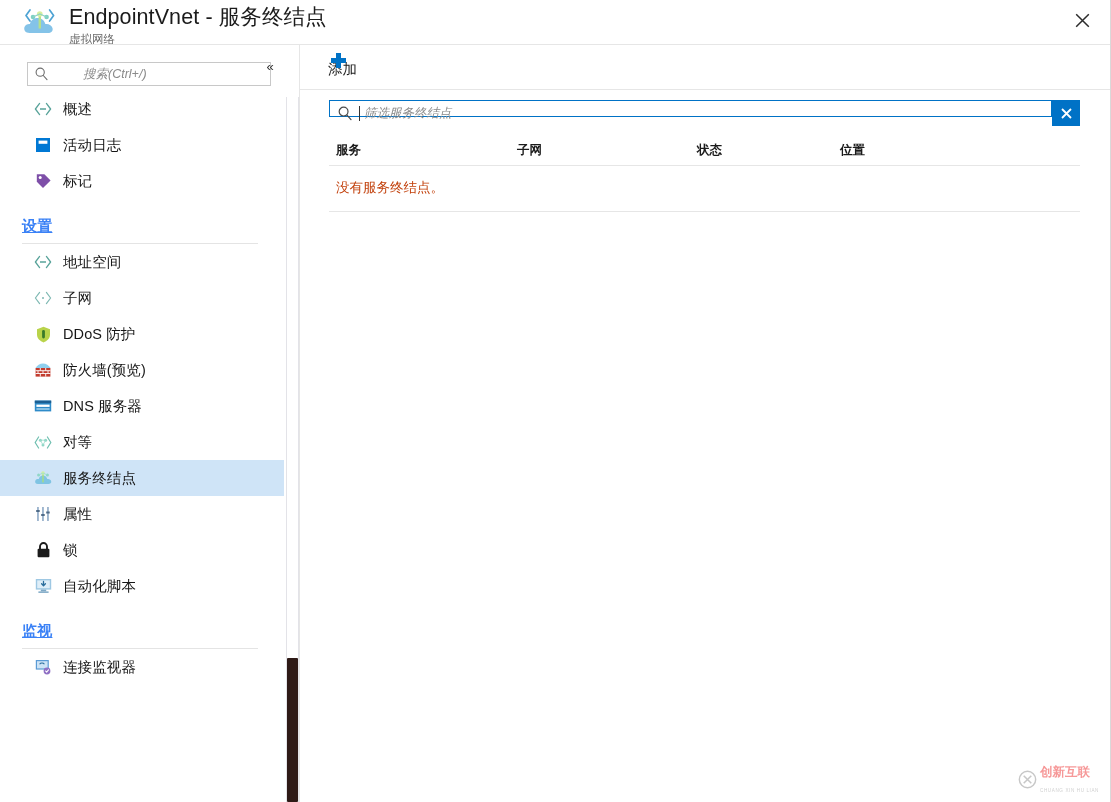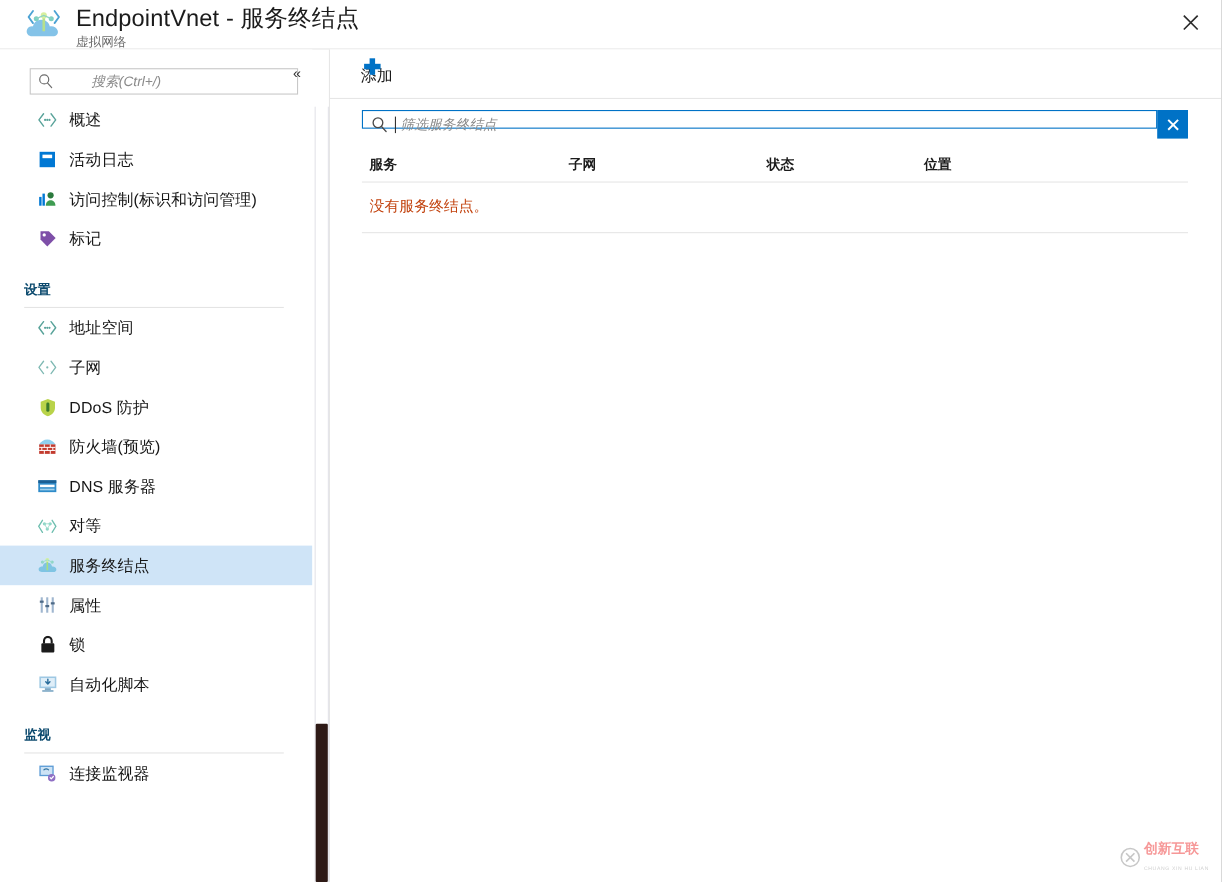--- a/index.html
+++ b/index.html
@@ -144,25 +144,26 @@
   }
 
   .menu-group {
     height: 44px;
     padding-left: 22px;
     display: flex;
     align-items: flex-end;
     position: relative;
   }
   .menu-group .mg-label {
-    font-size: 12px;
+    font-size: 15px;
     font-weight: bold;
-    color: #0c4a6e;
+    color: #3b82f6;
     padding-bottom: 7px;
     letter-spacing: 0.2px;
+    text-decoration: underline;
   }
   .menu-group-rule {
     height: 1px;
     margin: 0 26px 0 22px;
     background: #e4e4e4;
   }
 
   
   .menu-scroll-track {
     position: absolute;
@@ -420,31 +421,20 @@
           <span class="mi-label">概述</span>
         </div>
         <div class="menu-item">
           <span class="mi-icon">
             <svg width="16" height="16" viewBox="0 0 16 16">
               <rect x="1" y="1" width="14" height="14" fill="#0078d4"></rect>
               <rect x="3.6" y="3.6" width="8.8" height="3.2" fill="#ffffff"></rect>
             </svg>
           </span>
           <span class="mi-label">活动日志</span>
-        </div>
-        <div class="menu-item">
-          <span class="mi-icon">
-            <svg width="17" height="16" viewBox="0 0 17 16">
-              <rect x="0.6" y="6" width="2.2" height="8" fill="#0078d4"></rect>
-              <rect x="3.6" y="3" width="2.2" height="11" fill="#0078d4"></rect>
-              <circle cx="11" cy="4.6" r="2.8" fill="#2b7a3d"></circle>
-              <path d="M6.6 14 C6.6 10.4 9 9 11 9 C13 9 15.4 10.4 15.4 14 Z" fill="#3f9c52"></path>
-            </svg>
-          </span>
-          <span class="mi-label">访问控制(标识和访问管理)</span>
         </div>
         <div class="menu-item">
           <span class="mi-icon">
             <svg width="17" height="16" viewBox="0 0 17 16">
               <path d="M9.4 1.2 L15.6 7.4 L8 15 L1.8 8.8 L1.8 1.2 Z" fill="#7e4fa8"></path>
               <circle cx="5.2" cy="4.6" r="1.5" fill="#ffffff"></circle>
             </svg>
           </span>
           <span class="mi-label">标记</span>
         </div>

